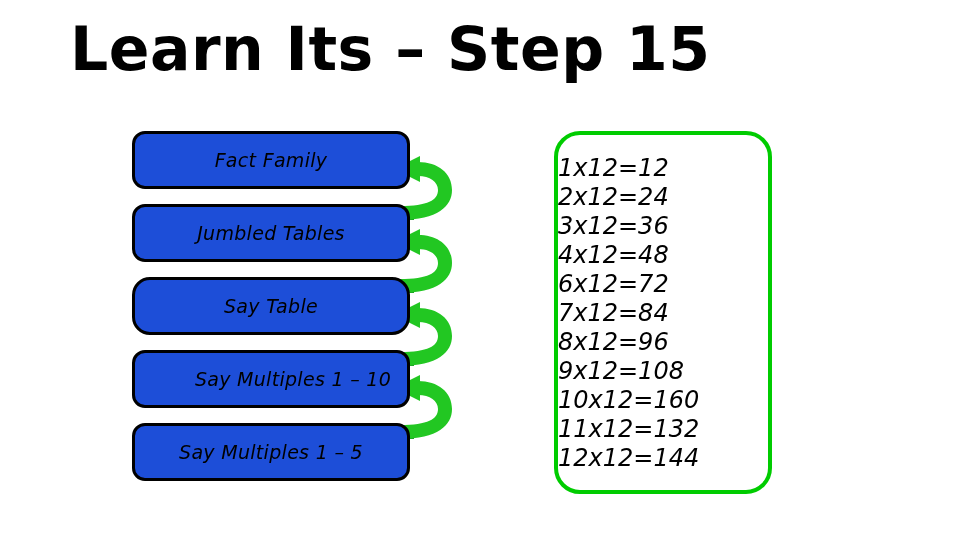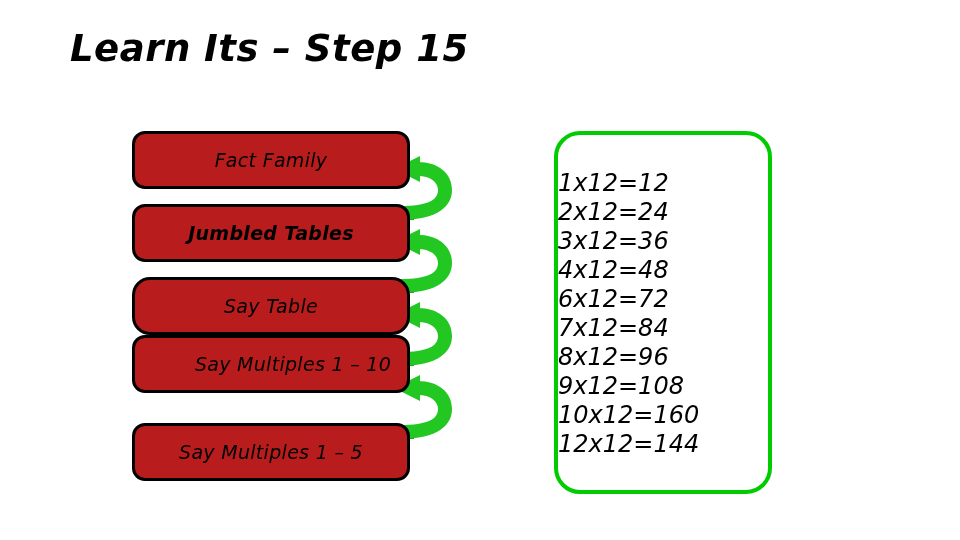--- a/index.html
+++ b/index.html
@@ -22,23 +22,22 @@
     height: 540px;
     background: #ffffff;
   }
 
   
   .title {
     position: absolute;
     left: 70px;
     top: 18px;
     font-family: "DejaVu Sans", sans-serif;
-    font-style: italic;
     font-weight: 700;
-    font-size: 37px;
+    font-size: 60px;
     line-height: 62px;
     letter-spacing: 0.5px;
     color: #000000;
     white-space: nowrap;
   }
 
   
   .flow {
     position: absolute;
     left: 132px;
@@ -47,41 +46,41 @@
     height: 357px;
   }
   .step-box {
     position: absolute;
     left: 0;
     width: 278px;
     height: 58px;
     box-sizing: border-box;
     border: 3px solid #000000;
     border-radius: 13px;
-    background: #b91c1c;
+    background: #1d4ed8;
     display: flex;
     align-items: center;
     justify-content: center;
     z-index: 3;
   }
   .step-label {
     font-family: "DejaVu Sans", sans-serif;
     font-style: italic;
     font-size: 19px;
     line-height: 22px;
     color: #000000;
     white-space: nowrap;
     letter-spacing: 0.3px;
   }
 
   
   .step-0 { top: 0px; }
-  .step-1 { top: 73px; font-weight: bold; }
+  .step-1 { top: 73px; }
   .step-2 { top: 146px; border-radius: 18px; }
-  .step-3 { top: 204px; padding-left: 44px; }
+  .step-3 { top: 219px; padding-left: 44px; }
   .step-4 { top: 292px; }
 
   
   .arrow-layer {
     position: absolute;
     left: 392px;
     top: 125px;
     width: 70px;
     height: 375px;
     z-index: 2;
@@ -184,16 +183,17 @@
   <div class="table-panel">
     <div class="table-line">1x12=12</div>
     <div class="table-line">2x12=24</div>
     <div class="table-line">3x12=36</div>
     <div class="table-line">4x12=48</div>
     <div class="table-line">6x12=72</div>
     <div class="table-line">7x12=84</div>
     <div class="table-line">8x12=96</div>
     <div class="table-line">9x12=108</div>
     <div class="table-line">10x12=160</div>
+    <div class="table-line">11x12=132</div>
     <div class="table-line">12x12=144</div>
   </div>
 
 </div>
 
 </body></html>

